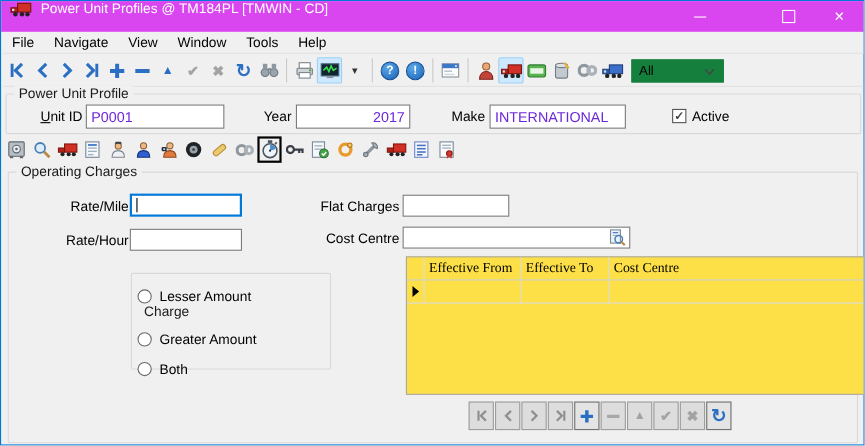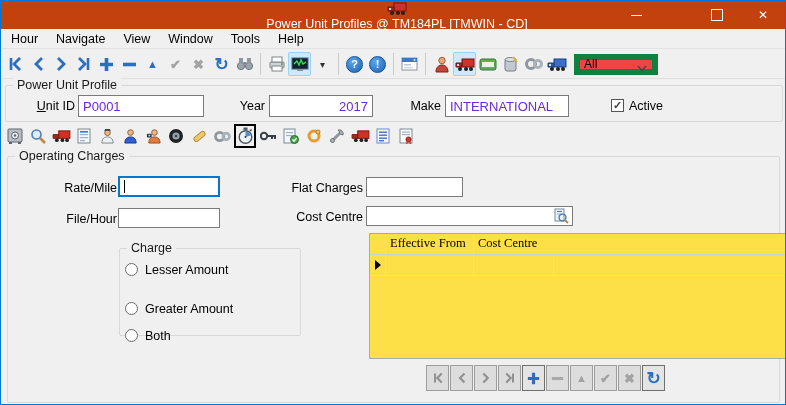--- a/index.html
+++ b/index.html
@@ -1,20 +1,20 @@
 <!DOCTYPE html>
 <html><head>
 <meta charset="utf-8">
 <style>
   html,body{margin:0;padding:0;background:#c8c8c8;font-family:"Liberation Sans",sans-serif;}
   *{box-sizing:border-box;}
   #win{position:relative;width:786px;height:405px;background:#f0f0f0;border:1px solid #0078d7;overflow:hidden;}
 
   
-  .titlebar{position:absolute;left:0;top:0;width:100%;height:28px;background:#c2410c;display:flex;align-items:center;flex-direction:column;}
+  .titlebar{position:absolute;left:0;top:0;width:100%;height:28px;background:#d946ef;display:flex;align-items:flex-start;}
   .titlebar .app-icon{margin-left:8px;width:20px;height:16px;flex:0 0 auto;}
   .titlebar .title{color:#fff;font-size:12.5px;margin-left:8px;white-space:nowrap;}
   .capbtn{position:absolute;top:0;height:28px;display:flex;align-items:center;justify-content:center;color:#fff;}
   .cap-min{left:612px;width:47px;} .cap-max{left:693px;width:46px;} .cap-close{left:739px;width:46px;}
   .cap-min::before{content:"";width:11px;height:1px;background:#fff;display:block;}
   .cap-max::before{content:"";width:10px;height:10px;border:1px solid #fff;display:block;}
   .cap-close::before{content:"\2715";font-size:12px;}
 
   
   .menubar{position:absolute;left:1px;top:28px;width:783px;height:20px;background:#f0f0f0;display:flex;align-items:center;font-size:12.5px;border-bottom:1px solid #e2e2e2;}
@@ -25,21 +25,21 @@
   .tb{width:23px;height:24px;display:flex;align-items:center;justify-content:center;flex:0 0 auto;}
   .tb.sel{background:#cde8ff;border:1px solid #9ad1f5;border-radius:2px;}
   .sep{width:1px;height:22px;background:#c9c9c9;margin:0 4px;flex:0 0 auto;}
   .blue{color:#2b6fc4;} .gray{color:#a3a3a3;}
   .glyph-check::before{content:"\2714";font-size:13px;font-weight:bold;}
   .glyph-x::before{content:"\2716";font-size:13px;font-weight:bold;}
   .glyph-tri::before{content:"\25B2";font-size:11px;}
   .glyph-refresh::before{content:"\21BB";font-size:17px;font-weight:bold;}
   .glyph-down::before{content:"\25BE";font-size:10px;color:#333;}
   .roundbtn{width:17px;height:17px;border-radius:50%;background:radial-gradient(circle at 35% 30%,#5aa7e8,#1c64b8);border:1px solid #155195;color:#fff;font-size:11px;font-weight:bold;display:flex;align-items:center;justify-content:center;}
-  .combo{width:84px;height:21px;background:#ef4444;border:6px solid #15803d;display:flex;align-items:center;font-size:12px;padding-left:4px;margin-left:6px;position:relative;}
+  .combo{width:84px;height:21px;background:#15803d;border:3px solid #15803d;display:flex;align-items:center;font-size:12px;padding-left:4px;margin-left:6px;position:relative;}
   .combo .chev{position:absolute;right:5px;top:5px;}
 
   .toolbar2{position:absolute;left:3px;top:122px;width:780px;height:26px;display:flex;align-items:center;}
   .tb2{width:22px;height:24px;display:flex;align-items:center;justify-content:center;margin-right:1px;flex:0 0 auto;}
   .tb2.sel2{border:2px solid #000;}
 
   
   .groupbox{position:absolute;border:1px solid #d9d9d9;border-radius:2px;}
   .legend{position:absolute;top:-8px;left:7px;background:#f0f0f0;padding:0 4px;font-size:12.5px;color:#1a1a1a;}
 
@@ -86,21 +86,21 @@
           <circle cx="16" cy="12" r="2" fill="#222"></circle>
       </svg>
     </span>
     <span class="title">Power Unit Profiles @ TM184PL [TMWIN - CD]</span>
     <div class="capbtn cap-min"></div>
     <div class="capbtn cap-max"></div>
     <div class="capbtn cap-close"></div>
   </div>
 
   <div class="menubar">
-    <span>Hour</span>
+    <span>File</span>
     <span>Navigate</span>
     <span>View</span>
     <span>Window</span>
     <span>Tools</span>
     <span>Help</span>
   </div>
 
   <div class="toolbar1">
     <div class="tb">
       <svg width="16" height="16" viewBox="0 0 16 16">
@@ -401,58 +401,59 @@
   </div>
 
   <div class="groupbox" style="left:6px;top:155px;width:773px;height:247px;">
     <span class="legend">Operating Charges</span>
   </div>
 
   <div class="lbl" style="left:20px;top:180px;width:96px;">Rate/Mile</div>
   <input class="fld focused" style="left: 117px; top: 175px; width: 102px; height: 21px;" value="">
   <div class="caret" style="left:123px;top:179px;"></div>
 
-  <div class="lbl" style="left:20px;top:211px;width:96px;">File/Hour</div>
+  <div class="lbl" style="left:20px;top:211px;width:96px;">Rate/Hour</div>
   <input class="fld" style="left: 117px; top: 207px; width: 102px; height: 20px;" value="">
 
   <div class="lbl" style="left:266px;top:180px;width:96px;text-align:right;">Flat Charges</div>
   <input class="fld" style="left: 365px; top: 176px; width: 97px; height: 20px;" value="">
 
   <div class="lbl" style="left:266px;top:209px;width:96px;">Cost Centre</div>
   <input class="fld" style="left: 365px; top: 205px; width: 207px; height: 20px; padding-right: 20px;" value="">
   <span style="position:absolute;left:552px;top:207px;">
     <svg width="16" height="16" viewBox="0 0 16 16">
         <rect x="2" y="1" width="9" height="12" fill="#eaf2fa" stroke="#7a8894"></rect>
         <rect x="4" y="3" width="5" height="1" fill="#4a6fc0"></rect>
         <rect x="4" y="5.5" width="5" height="1" fill="#9fb0bf"></rect>
         <circle cx="9.5" cy="9.5" r="3.4" fill="none" stroke="#4a7fb5" stroke-width="1.4"></circle>
         <path d="M12 12 L15 15" stroke="#b98a4a" stroke-width="2"></path>
       </svg>
   </span>
 
   <div class="groupbox" style="left:118px;top:247px;width:182px;height:88px;">
-    <span class="legend" style="background:#f0f0f0;">Charge</span>
+    <span class="legend" style="background:#f0f0f0;margin-top:35px;">Charge</span>
   </div>
   <div class="radiorow" style="left:124px;top:262px;">
     <span class="radio"></span>
     <span>Lesser Amount</span>
   </div>
   <div class="radiorow" style="left:124px;top:301px;">
     <span class="radio"></span>
     <span>Greater Amount</span>
   </div>
   <div class="radiorow" style="left:124px;top:328px;">
     <span class="radio"></span>
     <span>Both</span>
   </div>
 
   <div class="grid">
     <div class="hdr">
       <div class="cell c-ind"></div>
       <div class="cell c-from">Effective From</div>
+      <div class="cell c-to">Effective To</div>
       <div class="cell c-cc" style="border-right:none;">Cost Centre</div>
     </div>
     <div class="row">
       <div class="cell c-ind">
           <span class="rowarrow"></span>
         </div>
       <div class="cell c-from"></div>
       <div class="cell c-to"></div>
       <div class="cell c-cc" style="border-right:none;"></div>
     </div>

